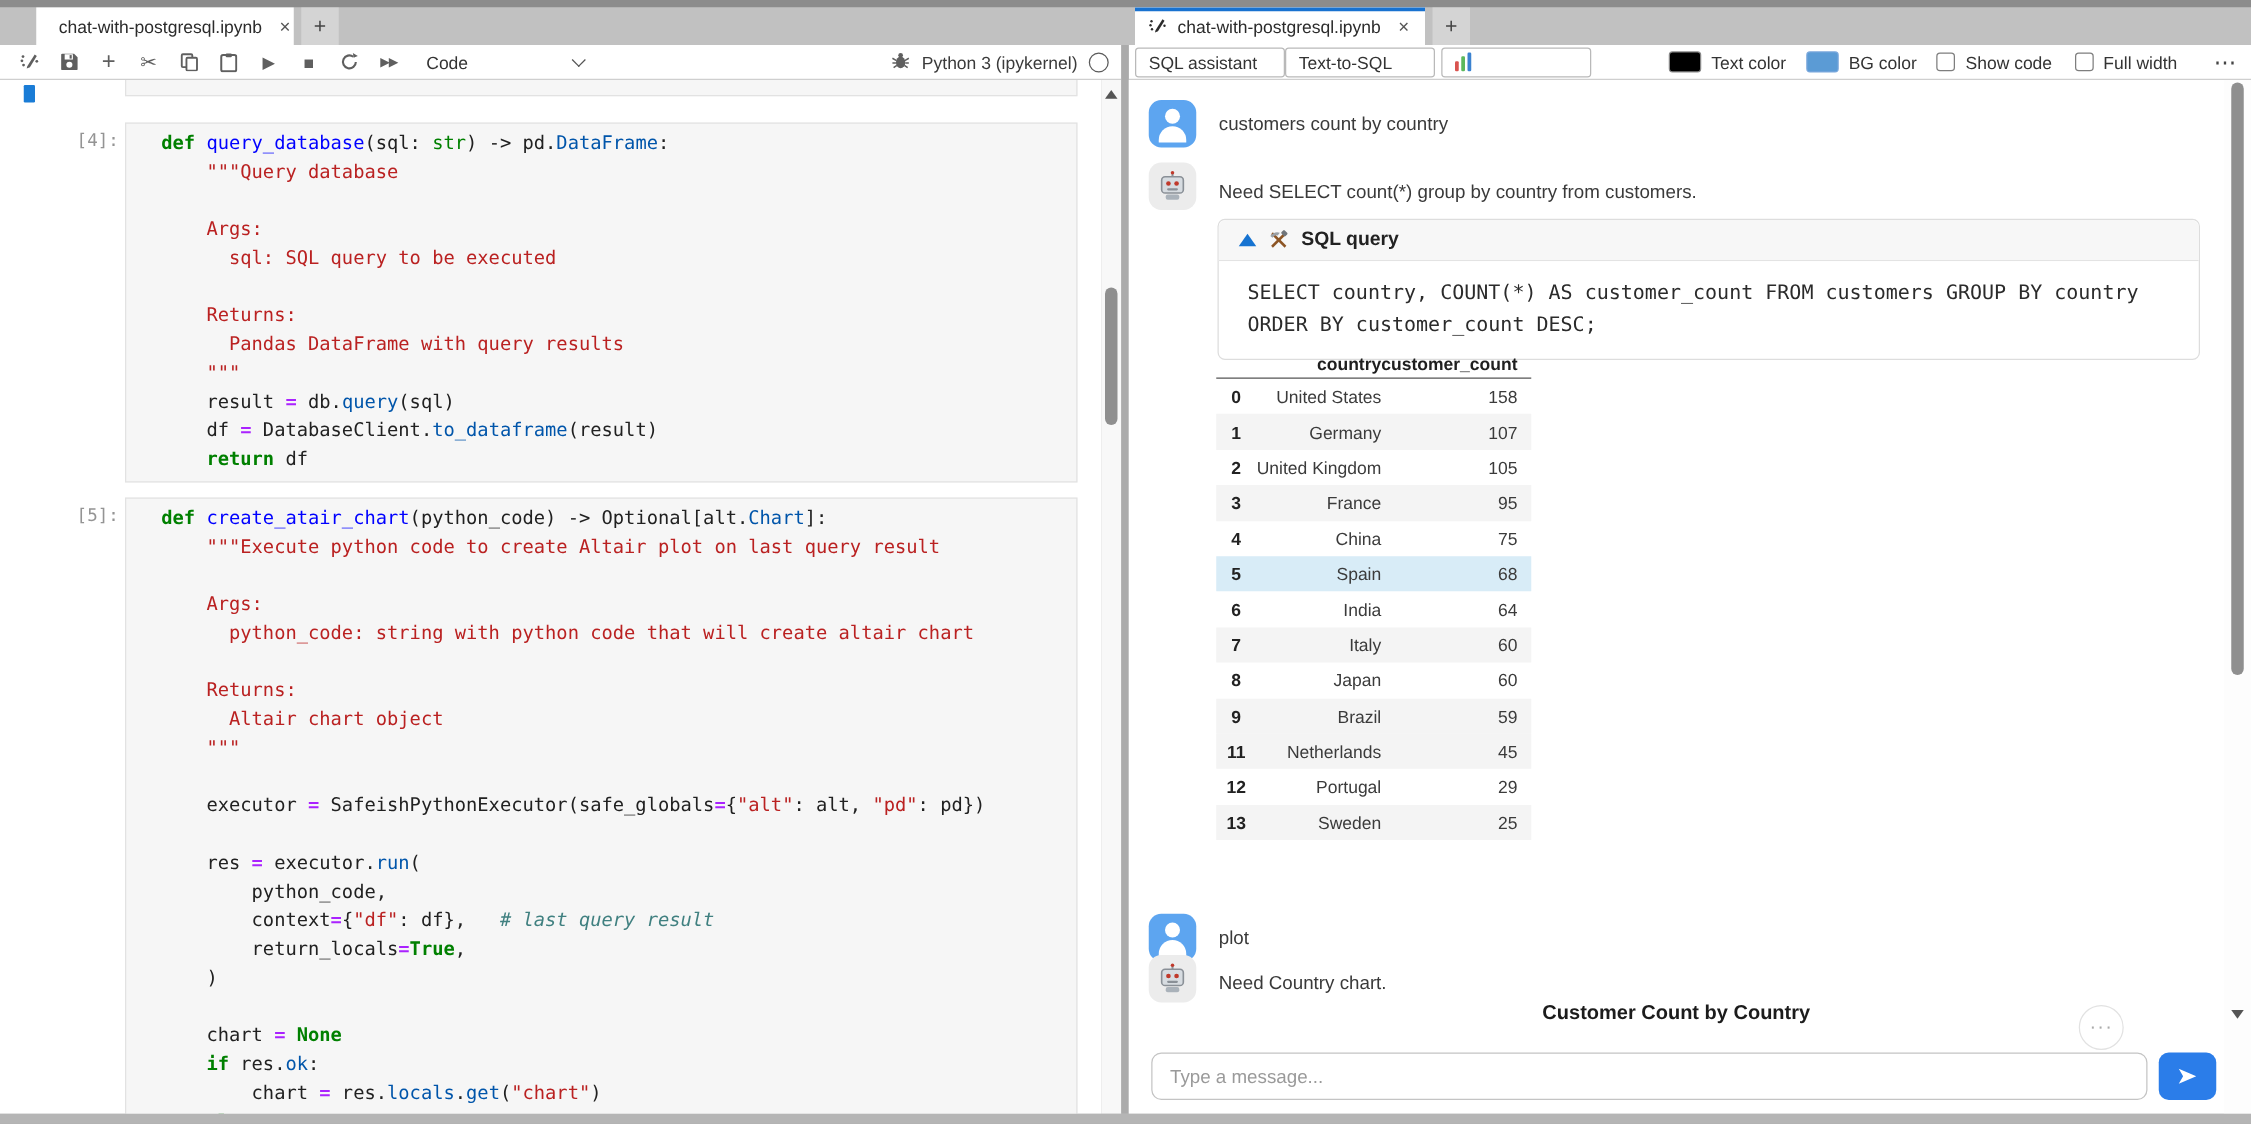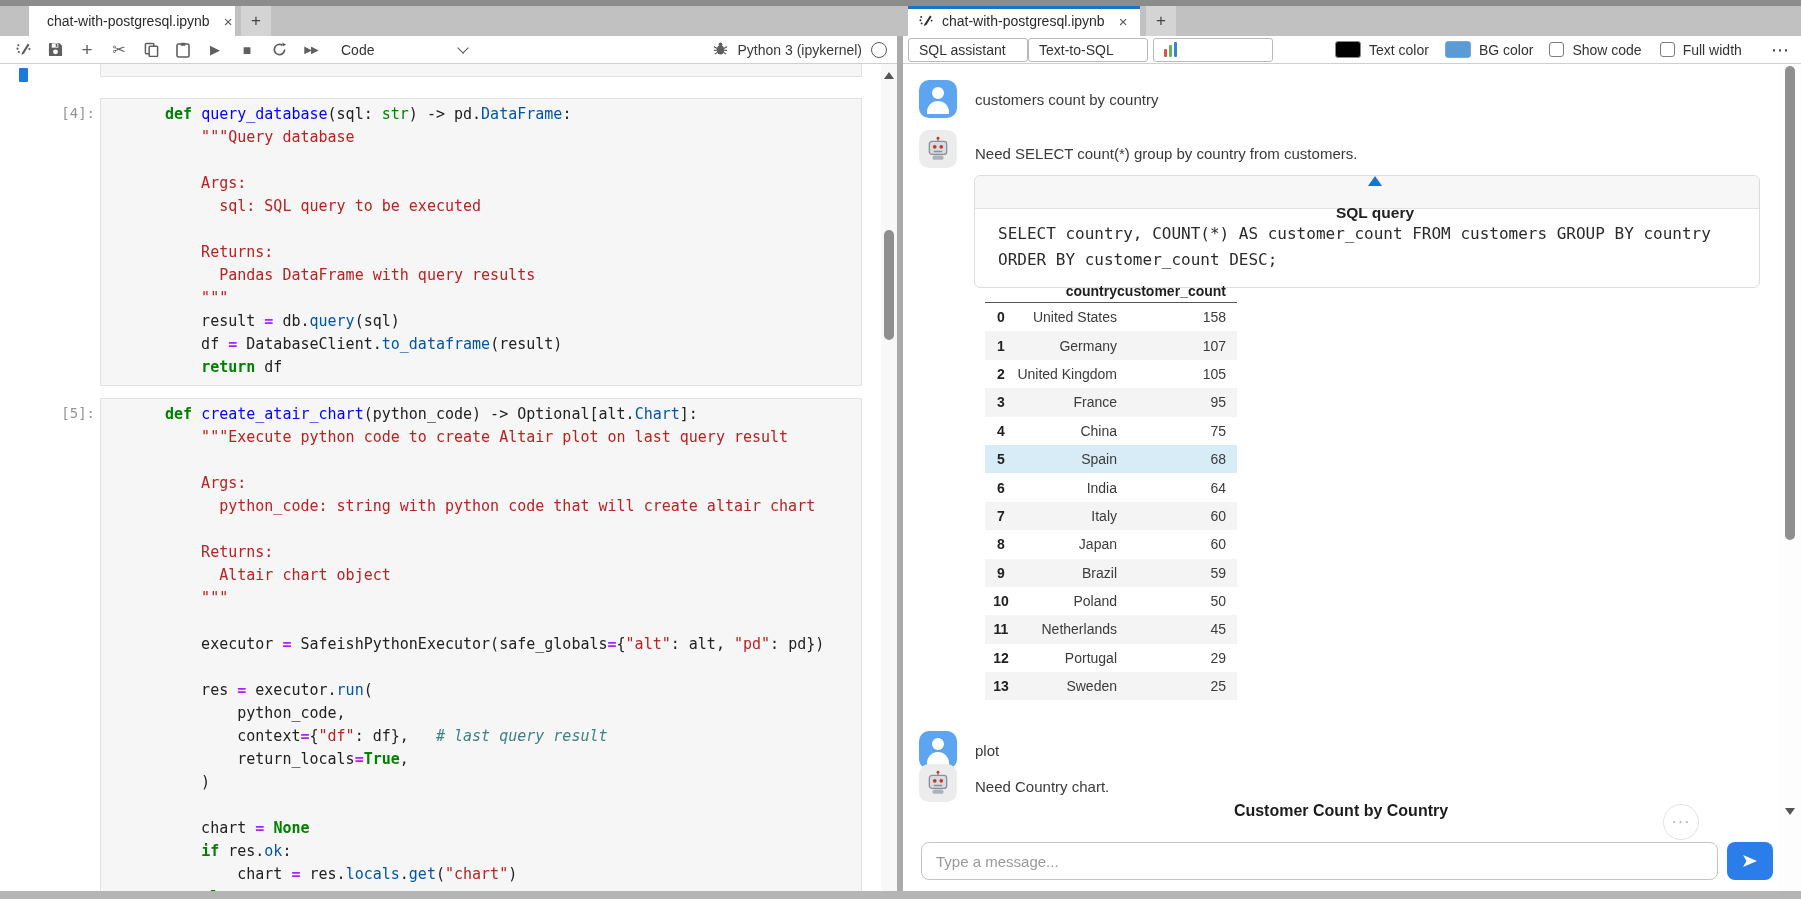--- a/index.html
+++ b/index.html
@@ -32,21 +32,21 @@
   .selbox{height:24px;border:1px solid #b9b9b9;border-radius:3px;background:#fff;display:flex;
           align-items:center;padding:0 10px;font-size:14px;color:#333;box-sizing:border-box;}
   .swatch{width:26px;height:17px;border-radius:3px;box-sizing:border-box;}
   .cb{width:15px;height:15px;border:1.6px solid #7e7e7e;border-radius:3px;background:#fff;box-sizing:border-box;}
   .tlabel{font-size:14px;color:#333;margin-left:8px;white-space:nowrap;}
   .minibars{display:flex;align-items:flex-end;gap:2px;height:15px;}
   .minibars i{display:block;width:3px;border-radius:1px;}
   
   #left-content{left:0;top:64px;width:881px;height:827px;background:#fff;overflow:hidden;}
   .cell{position:absolute;left:100px;width:762px;background:#f6f6f6;border:1px solid #e2e2e2;
-        box-sizing:border-box;overflow:hidden;padding-left:36px;}
+        box-sizing:border-box;overflow:hidden;}
   .prompt{position:absolute;font-family:"DejaVu Sans Mono",monospace;font-size:14px;color:#949494;
           width:92px;text-align:right;}
   .code{font-family:"DejaVu Sans Mono",monospace;font-size:15px;line-height:23px;padding:4px 0 6px 28px;}
   .cline{height:23px;white-space:pre;}
   .tok-kw{color:#008000;font-weight:bold;}
   .tok-def{color:#0000ff;}
   .tok-bi{color:#008000;}
   .tok-prop{color:#0055aa;}
   .tok-str{color:#ba2121;}
   .tok-op{color:#aa22ff;font-weight:bold;}
@@ -65,28 +65,28 @@
   
   #right-content{left:903px;top:64px;width:898px;height:827px;background:#fff;overflow:hidden;}
   .avatar{position:absolute;width:38px;height:38px;border-radius:10px;}
   .av-user{background:#5da5f0;}
   .av-bot{background:#ececec;display:flex;align-items:center;justify-content:center;}
   .person-head{position:absolute;left:13px;top:7px;width:12px;height:12px;border-radius:50%;background:#fff;}
   .person-body{position:absolute;left:8px;top:21px;width:22px;height:13px;border-radius:11px 11px 0 0;background:#fff;}
   .msgtext{position:absolute;font-size:15px;color:#3a3a3a;white-space:nowrap;}
   #sqlpanel{left:71px;top:111px;width:784px;border:1px solid #ddd;border-radius:6px;background:#fff;}
   #sqlpanel .hdr{height:32px;background:#f7f7f7;border-bottom:1px solid #e3e3e3;border-radius:6px 6px 0 0;
-                 display:flex;align-items:center;padding-left:16px;gap:9px;flex-direction:column;}
+                 display:flex;align-items:center;padding-left:16px;gap:9px;}
   .tri-up{width:0;height:0;border-left:7px solid transparent;border-right:7px solid transparent;
           border-bottom:10px solid #1673d1;}
   #sqlpanel .hdrttl{font-size:15.5px;font-weight:bold;color:#222;}
   #sqlpanel .body{padding:12px 14px 14px 23px;font-family:"DejaVu Sans Mono",monospace;font-size:16px;
                   line-height:26px;color:#2b2b2b;white-space:pre;}
   
-  #df-table{position:absolute;left:82px;top:216px;width:252px;font-size:14px;color:#3b3b3b;}
+  #df-table{position:absolute;left:70px;top:216px;width:252px;font-size:14px;color:#3b3b3b;}
   .thead{display:flex;font-weight:bold;color:#1f1f1f;height:22px;align-items:center;border-bottom:1px solid #555;}
   .trow{display:flex;height:28.4px;align-items:center;}
   .trow.stripe{background:#f4f4f4;}
   .trow.hl{background:#d8ecf7;}
   .tc-idx{width:32px;text-align:center;font-weight:bold;color:#222;}
   .tc-country{width:100px;text-align:right;}
   .tc-count{width:113px;text-align:right;padding-right:4px;box-sizing:border-box;}
   .thead .tc-country{width:100px;}
   
   #chart-title{left:0px;top:738px;width:876px;text-align:center;font-size:16px;font-weight:bold;color:#1c1c1c;}
@@ -368,25 +368,20 @@
           <div class="trow">
             <span class="tc-idx">8</span>
             <span class="tc-country">Japan</span>
             <span class="tc-count">60</span>
           </div>
           <div class="trow stripe">
             <span class="tc-idx">9</span>
             <span class="tc-country">Brazil</span>
             <span class="tc-count">59</span>
           </div>
-          <div class="trow">
-            <span class="tc-idx">10</span>
-            <span class="tc-country">Poland</span>
-            <span class="tc-count">50</span>
-          </div>
           <div class="trow stripe">
             <span class="tc-idx">11</span>
             <span class="tc-country">Netherlands</span>
             <span class="tc-count">45</span>
           </div>
           <div class="trow">
             <span class="tc-idx">12</span>
             <span class="tc-country">Portugal</span>
             <span class="tc-count">29</span>
           </div>

